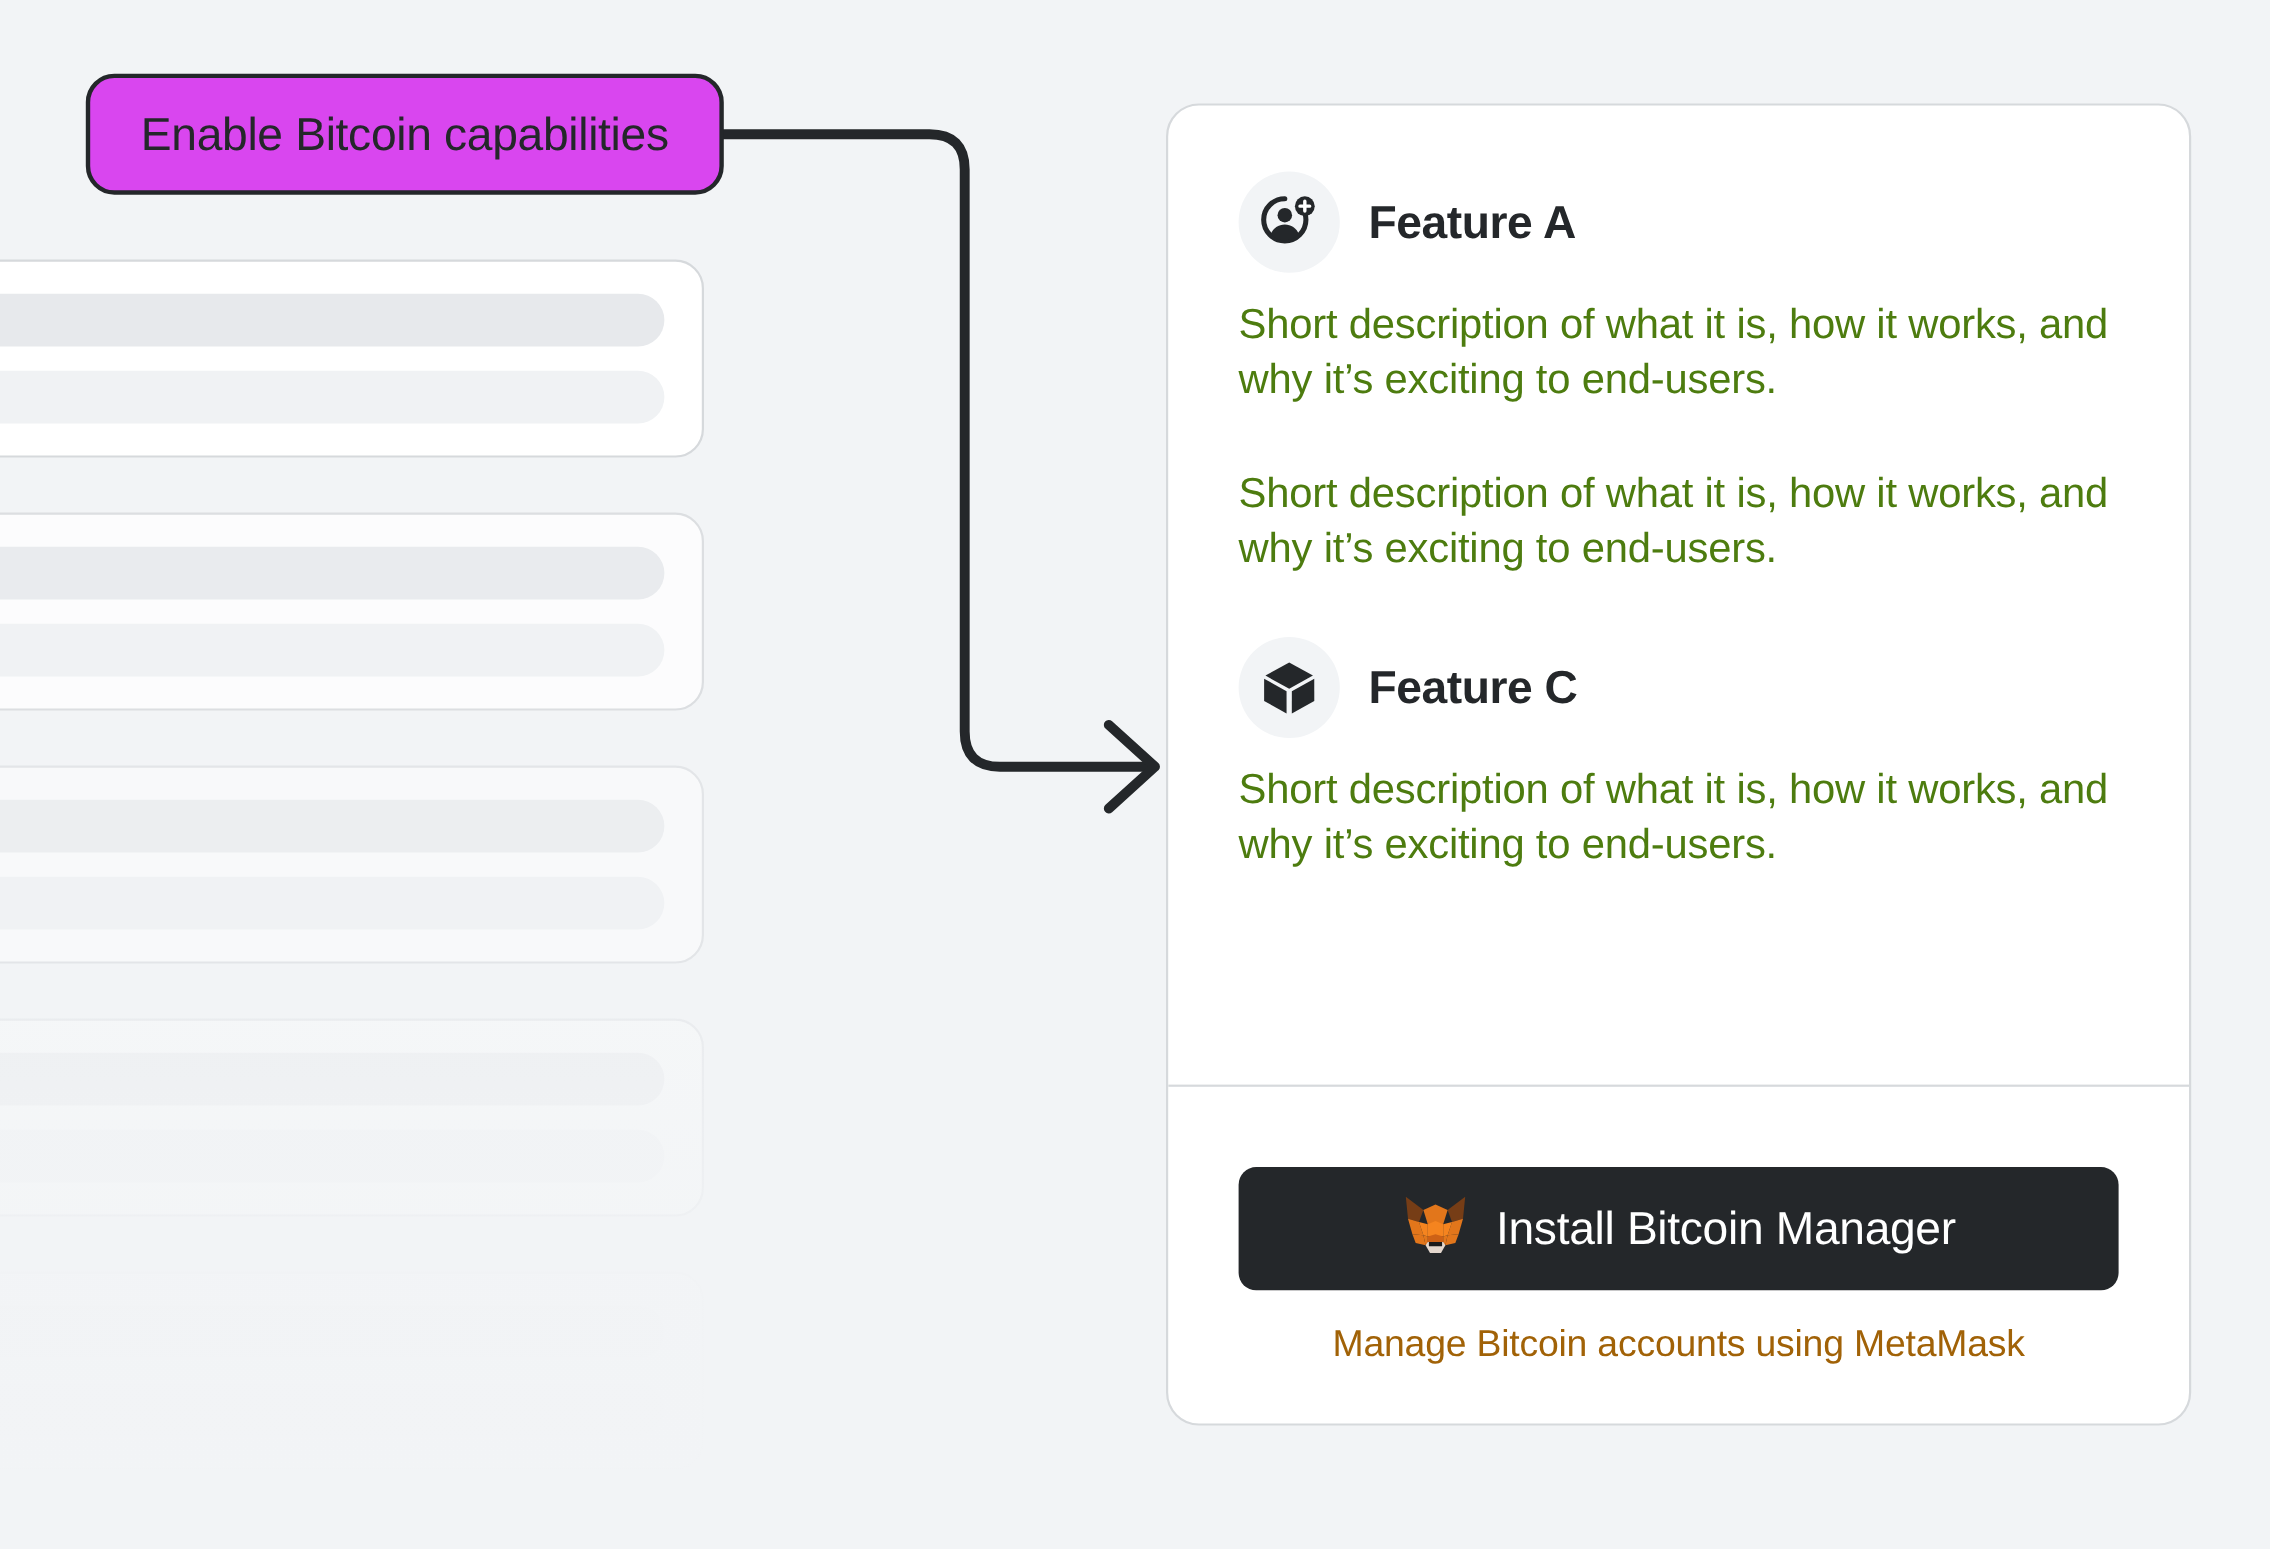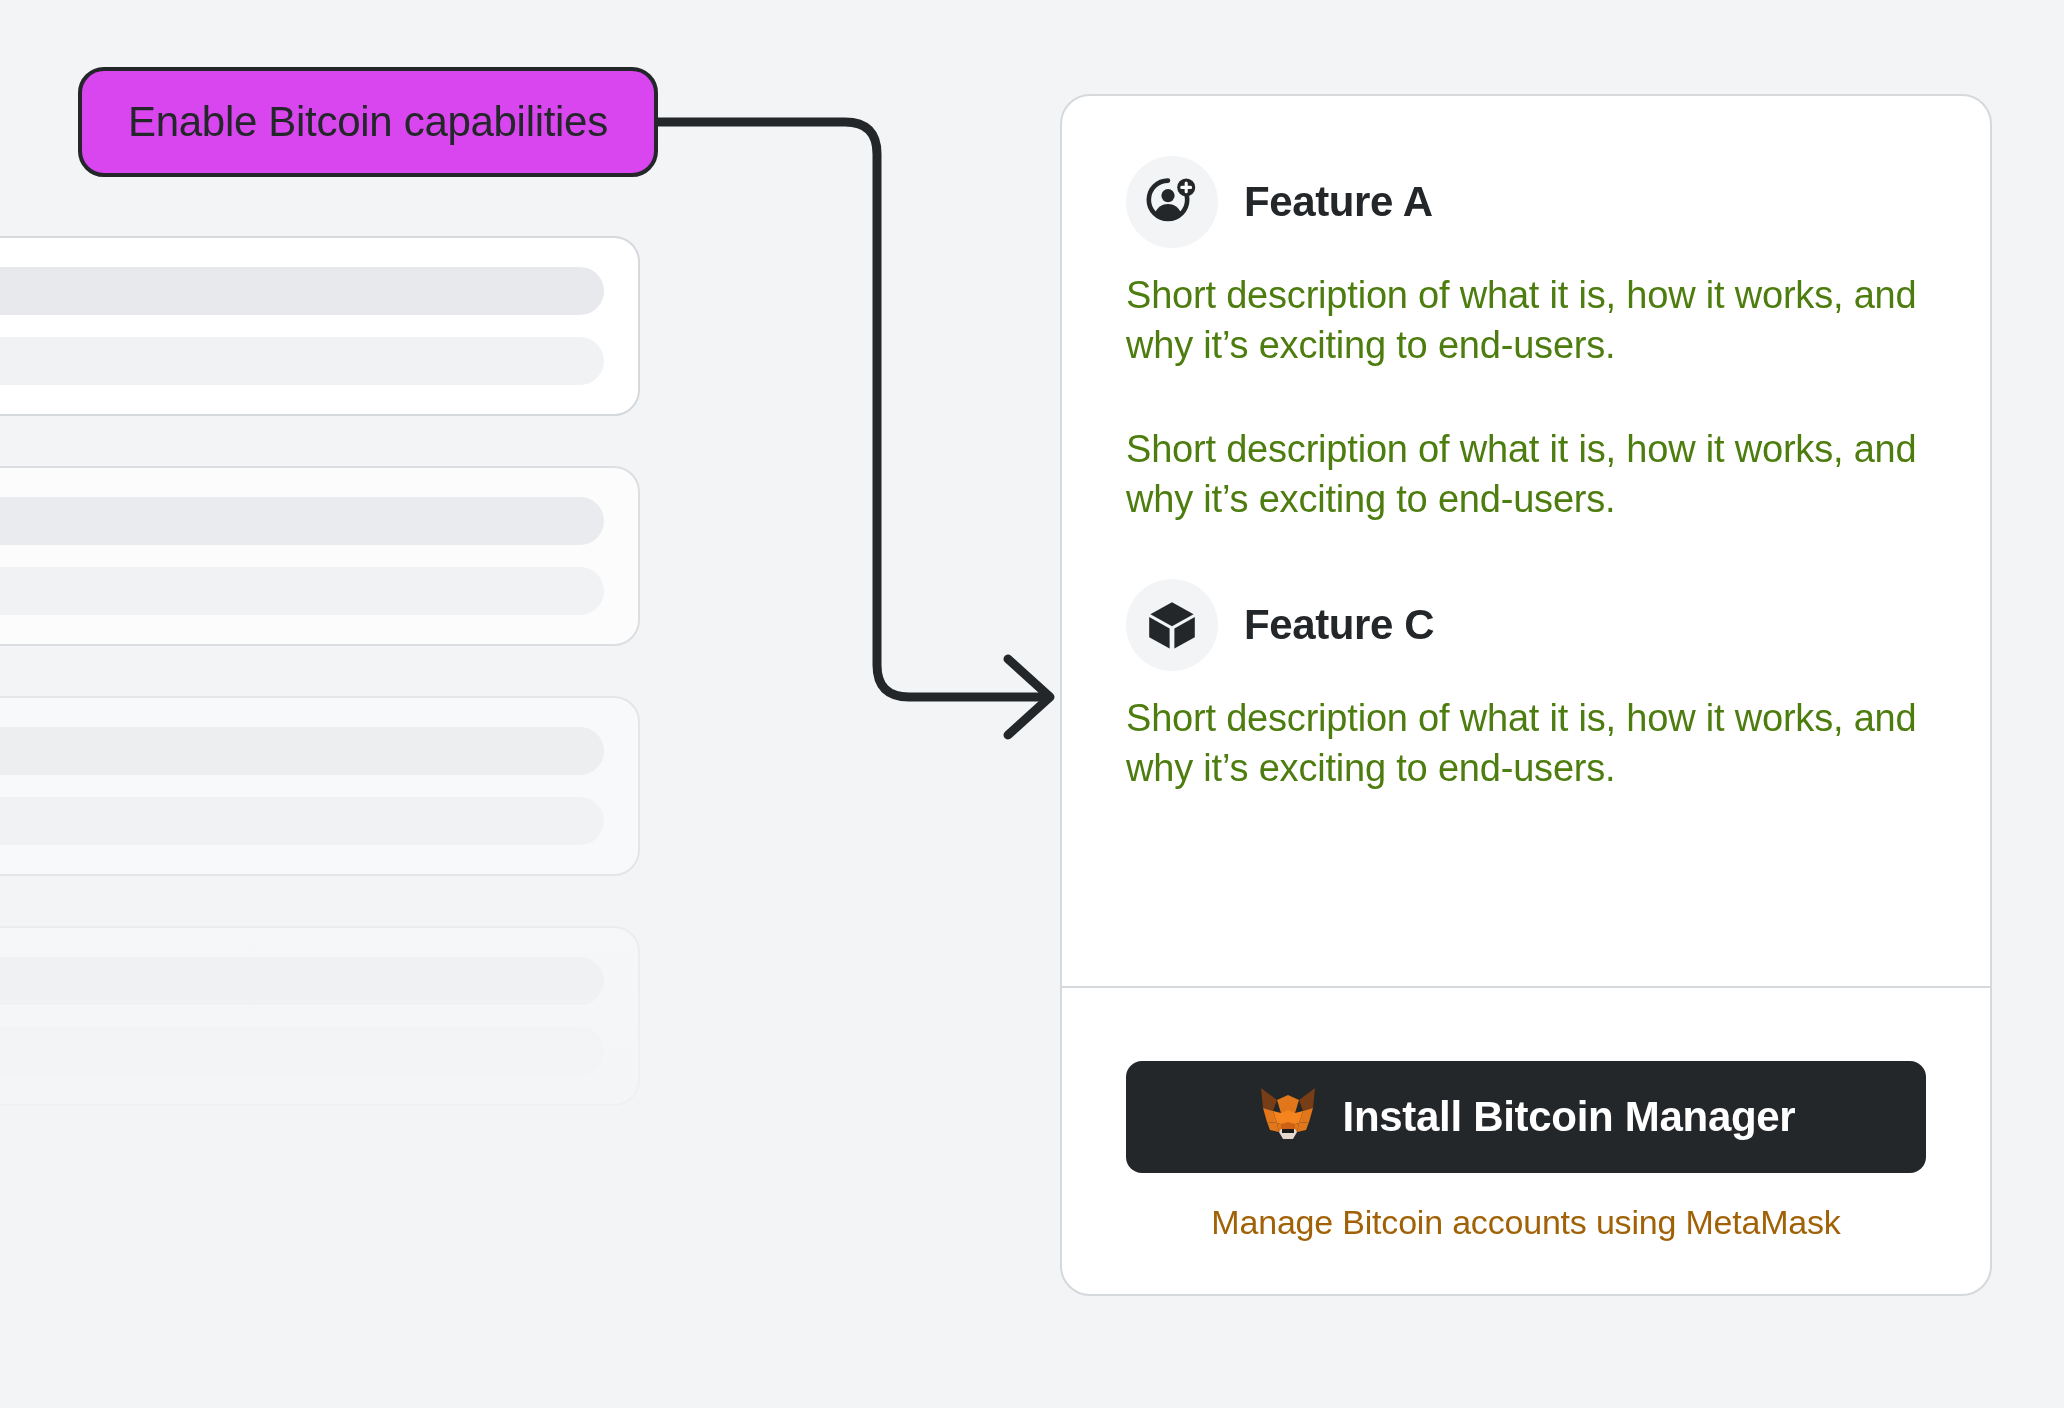--- a/index.html
+++ b/index.html
@@ -179,21 +179,21 @@
     border-radius: 16px;
     display: flex;
     align-items: center;
     justify-content: center;
     gap: 24px;
     cursor: pointer;
   }
 
   #install-button-label {
     font-size: 42px;
-    font-weight: bold;
+    font-weight: normal;
     color: #FFFFFF;
     letter-spacing: -0.3px;
   }
 
   #install-caption {
     font-size: 34px;
     color: #a16207;
     letter-spacing: -0.2px;
   }
 </style>

